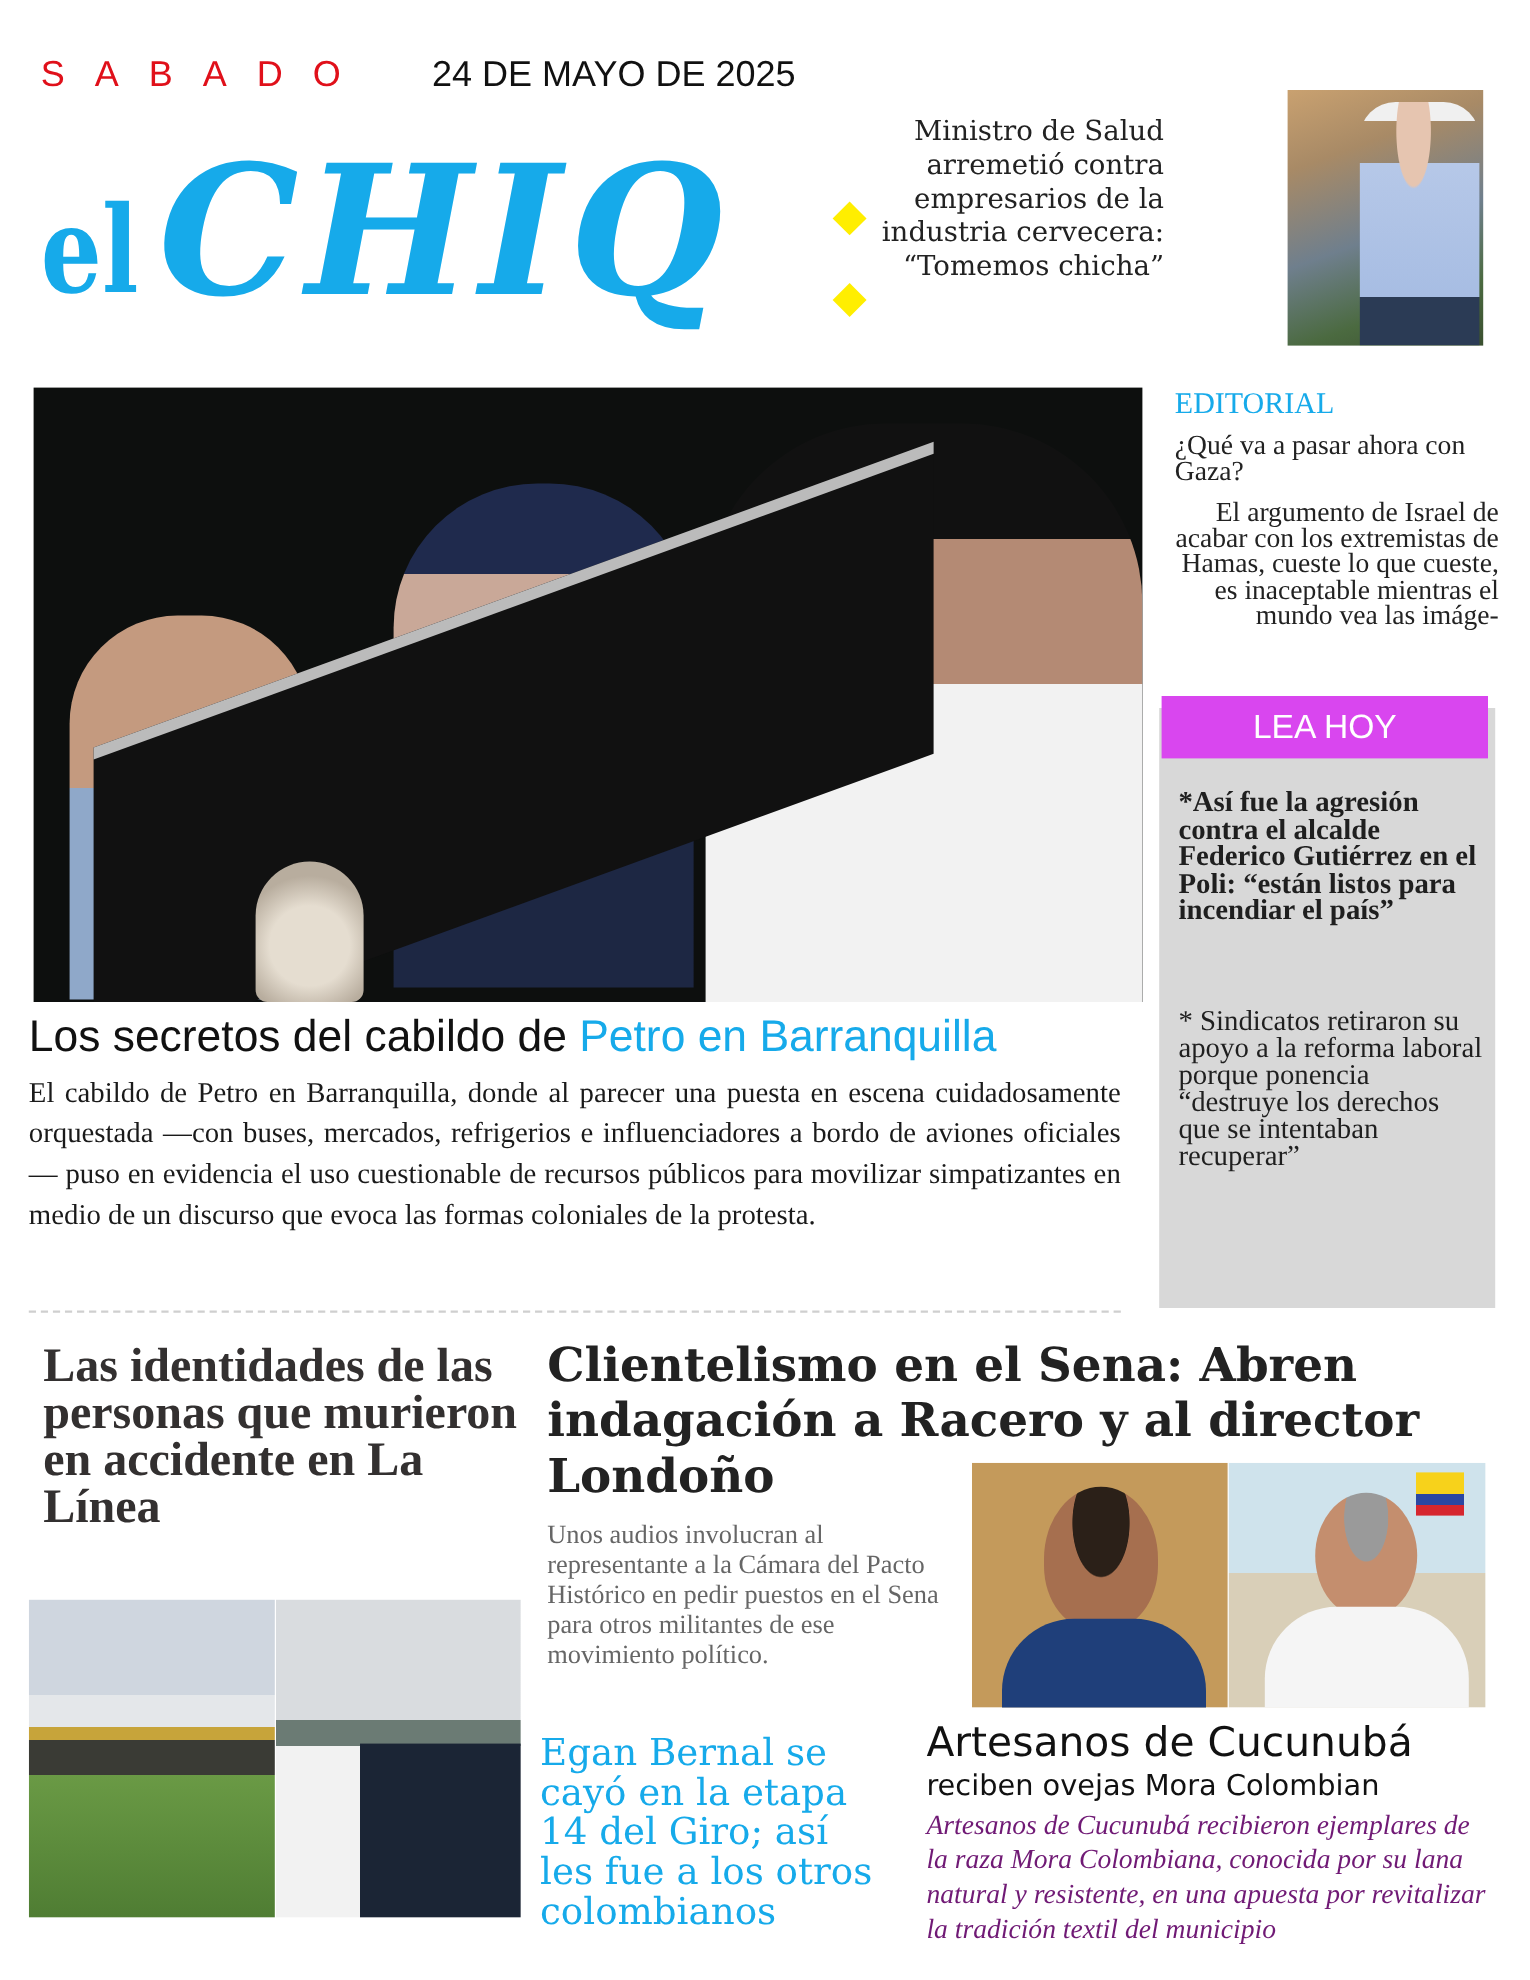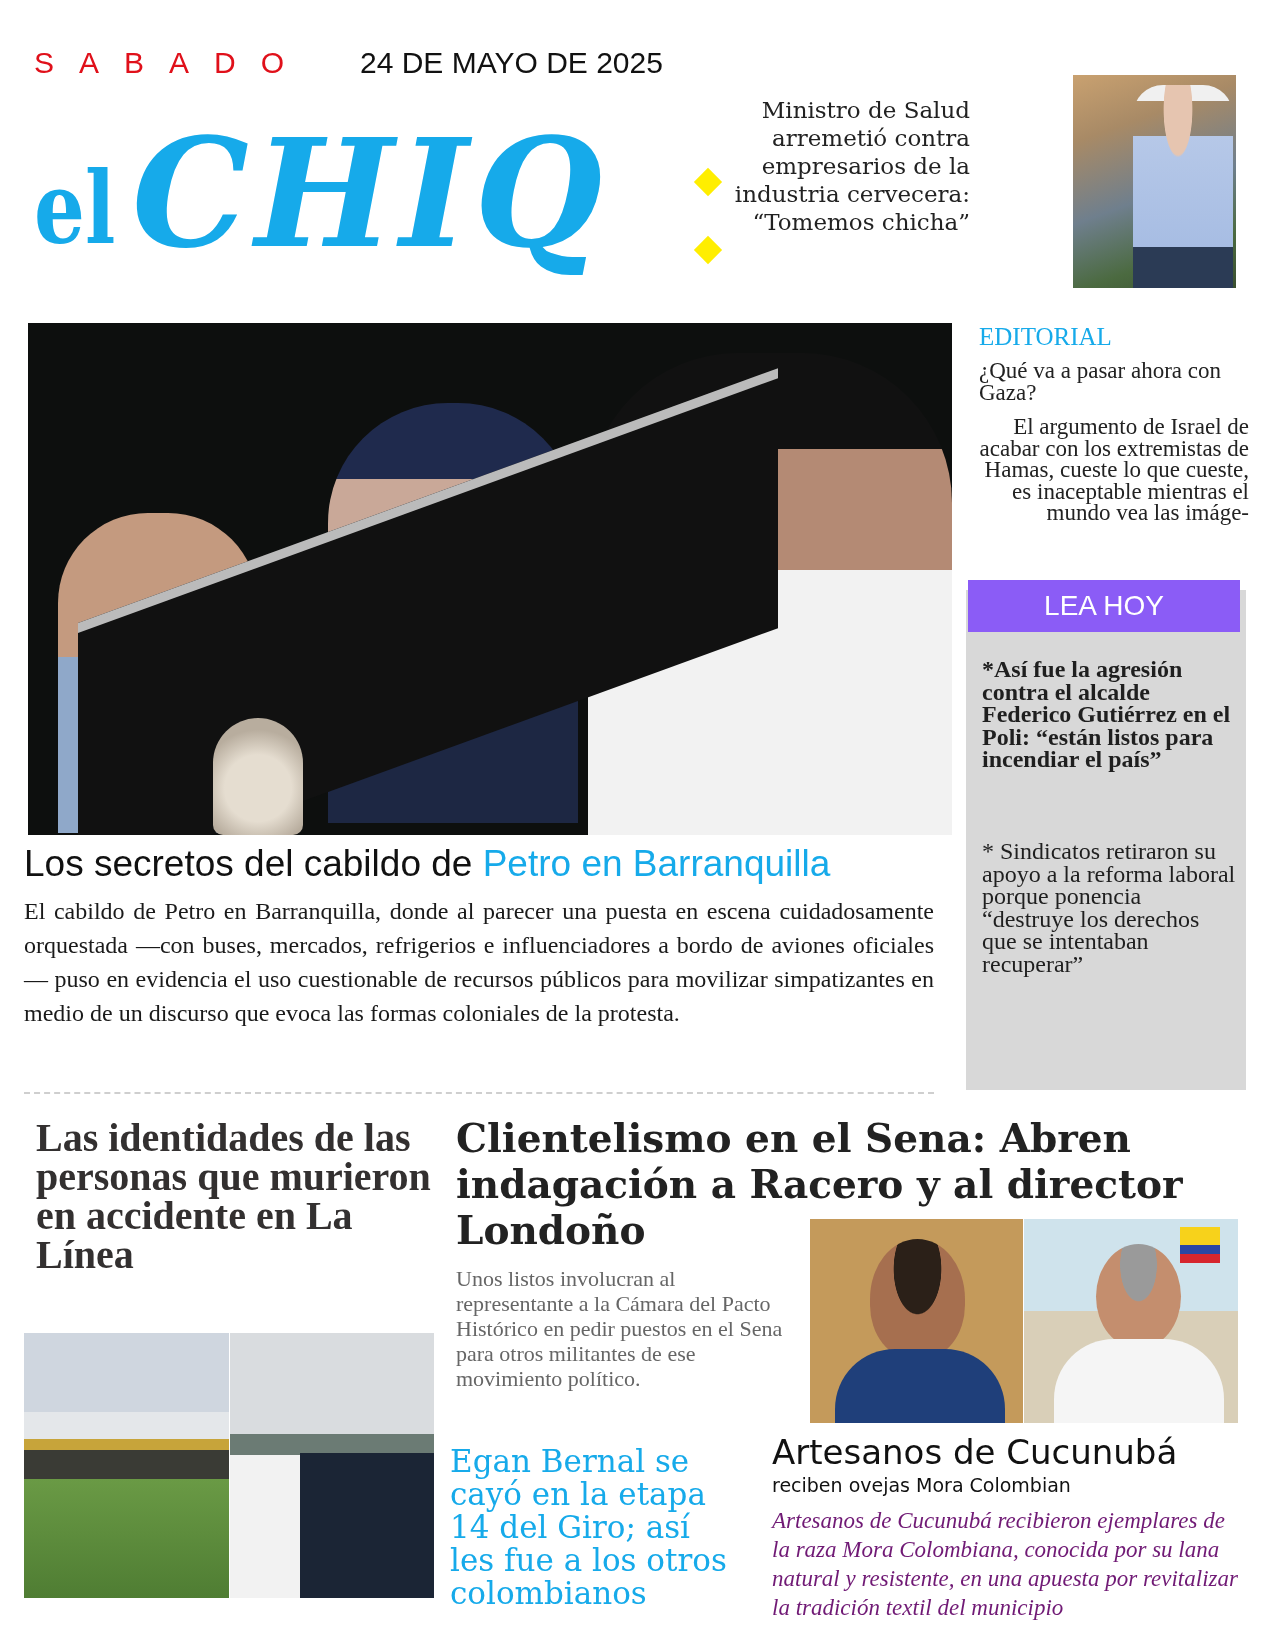--- a/index.html
+++ b/index.html
@@ -40,21 +40,21 @@
     .lead-main { left: 24px; top: 894px; width: 910px; font-family: "Liberation Serif", serif; font-size: 24px; line-height: 34px; color: #1a1a1a; text-align: justify; }
     .dash-rule { left: 24px; top: 1092px; width: 910px; height: 0; border-top: 2px dashed #cfcfcf; }
 
     
     .ed-label { left: 979px; top: 323px; font-family: "Liberation Serif", serif; font-size: 25px; color: #16aaea; }
     .ed-q { left: 979px; top: 360px; width: 270px; font-family: "Liberation Serif", serif; font-size: 23px; line-height: 22px; color: #222; }
     .ed-body { left: 979px; top: 416px; width: 270px; font-family: "Liberation Serif", serif; font-size: 23px; line-height: 21.5px; color: #222; text-align: right; }
 
     
     .lea-box { left: 966px; top: 590px; width: 280px; height: 500px; background: #d8d8d8; }
-    .lea-head { left: 968px; top: 580px; width: 272px; height: 52px; background: #8b5cf6; color: #fff; font-family: "Liberation Sans", sans-serif; font-size: 28px; text-align: center; line-height: 52px; }
+    .lea-head { left: 968px; top: 580px; width: 272px; height: 52px; background: #d946ef; color: #fff; font-family: "Liberation Sans", sans-serif; font-size: 28px; text-align: center; line-height: 52px; }
     .lea-1 { left: 982px; top: 658px; width: 250px; font-family: "Liberation Serif", serif; font-weight: bold; font-size: 24px; line-height: 22.5px; color: #1f1f1f; }
     .lea-2 { left: 982px; top: 840px; width: 255px; font-family: "Liberation Serif", serif; font-size: 24px; line-height: 22.5px; color: #1f1f1f; }
 
     
     .hl-linea { left: 24px; top: 1118px; width: 400px; font-family: "Liberation Serif", serif; font-weight: bold; font-size: 40px; line-height: 39px; color: #333030; margin-left: 12px; }
     .linea-photo { left: 24px; top: 1333px; width: 410px; height: 265px; overflow: hidden; }
     .linea-photo .l { position: absolute; left: 0; top: 0; width: 205px; height: 265px; background: linear-gradient(180deg, #cfd6df 0 30%, #e4e7ea 30% 40%, #c7a43a 40% 44%, #3a3b35 44% 55%, #6a9a45 55%, #4f7d33 100%); }
     .linea-photo .r { position: absolute; left: 206px; top: 0; width: 204px; height: 265px; background: linear-gradient(180deg, #d9dcdf 0 38%, #6b7b74 38% 46%, #f2f2f2 46% 100%); }
     .linea-photo .r .win { position: absolute; left: 70px; top: 120px; width: 134px; height: 145px; background: #1b2535; }
 
@@ -68,21 +68,21 @@
     .sena-photo .r { position: absolute; left: 214px; top: 0; width: 214px; height: 204px; background: linear-gradient(180deg, #cfe3ec 0 45%, #d9cfb8 45%); }
     .sena-photo .r .flag { position: absolute; right: 18px; top: 8px; width: 40px; height: 36px; background: linear-gradient(180deg, #f7d21b 0 50%, #2a47a3 50% 75%, #d6262e 75%); }
     .sena-photo .r .face { position: absolute; left: 72px; top: 25px; width: 85px; height: 105px; border-radius: 50%; background: radial-gradient(ellipse at 50% 20%, #9a9a9a 0 30%, #c48e6e 31%); }
     .sena-photo .r .body { position: absolute; left: 30px; top: 120px; width: 170px; height: 90px; border-radius: 60px 60px 0 0; background: #f5f5f5; }
 
     
     .hl-egan { left: 450px; top: 1445px; width: 290px; font-family: "DejaVu Serif", serif; font-size: 31px; line-height: 33px; color: #16aaea; }
 
     
     .hl-art { left: 772px; top: 1432px; font-family: "DejaVu Sans", sans-serif; font-size: 34px; color: #111; white-space: nowrap; }
-    .sub-art { left: 772px; top: 1474px; font-family: "DejaVu Sans", sans-serif; font-size: 19px; color: #111; white-space: nowrap; }
+    .sub-art { left: 772px; top: 1474px; font-family: "DejaVu Sans", sans-serif; font-size: 24px; color: #111; white-space: nowrap; }
     .art-body { left: 772px; top: 1506px; width: 470px; font-family: "Liberation Serif", serif; font-style: italic; font-size: 23px; line-height: 29px; color: #701a75; }
   </style>
 </head>
 <body>
 
 <div class="abs day">SABADO</div>
 <div class="abs date">24 DE MAYO DE 2025</div>
 
 <div class="abs masthead">
   <span class="mast-el">el</span>
@@ -121,21 +121,21 @@
 
 <div class="abs hl-linea">Las identidades de las personas que murieron en accidente en La Línea</div>
 <div class="abs linea-photo">
   <div class="l"></div>
   <div class="r">
       <div class="win"></div>
     </div>
 </div>
 
 <div class="abs hl-sena">Clientelismo en el Sena: Abren indagación a Racero y al director Londoño</div>
-<div class="abs sena-body">Unos listos involucran al representante a la Cámara del Pacto Histórico en pedir puestos en el Sena para otros militantes de ese movimiento político.</div>
+<div class="abs sena-body">Unos audios involucran al representante a la Cámara del Pacto Histórico en pedir puestos en el Sena para otros militantes de ese movimiento político.</div>
 <div class="abs sena-photo">
   <div class="l">
     <div class="face"></div>
     <div class="body"></div>
   </div>
   <div class="r">
     <div class="flag"></div>
     <div class="face"></div>
     <div class="body"></div>
   </div>

